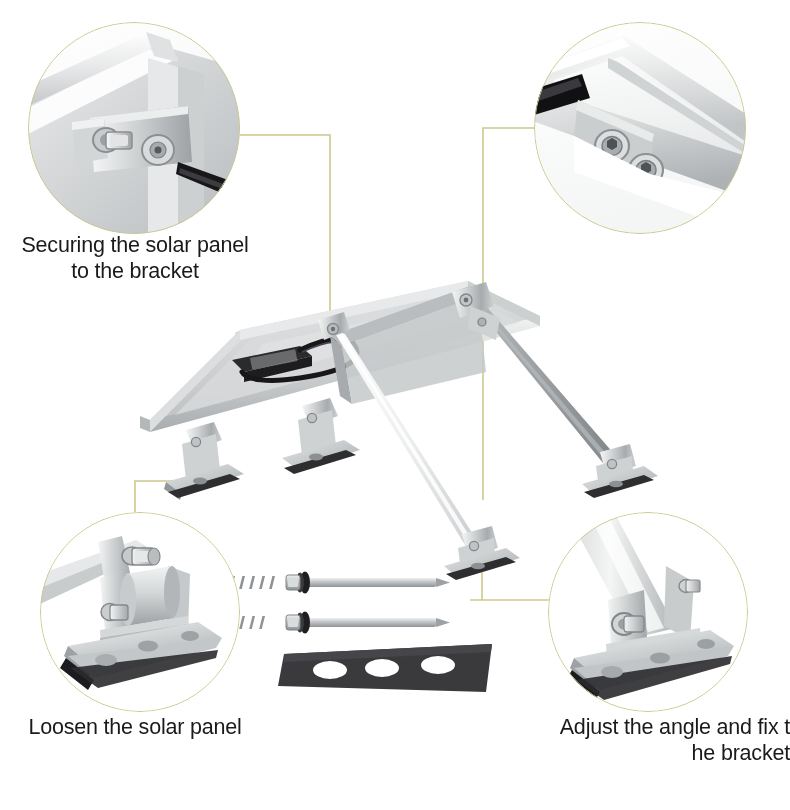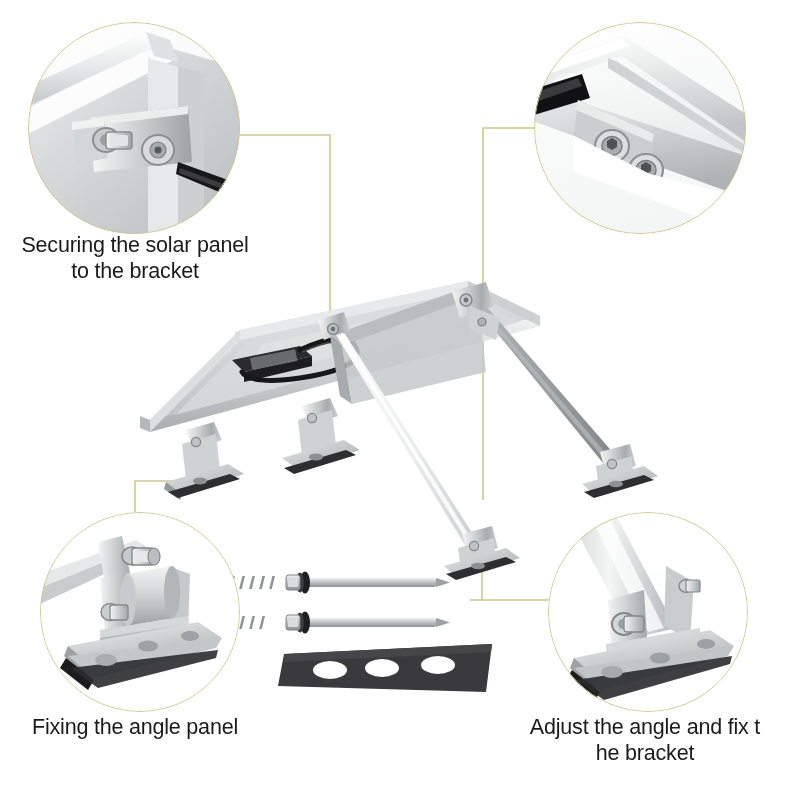--- a/index.html
+++ b/index.html
@@ -422,21 +422,21 @@
         <polygon points="26,146 54,168 48,178 20,156" fill="#1c1c1f"></polygon>
         <polygon points="30,156 58,176 176,146 178,138" fill="#2b2b2e" opacity="0.9"></polygon>
 
         <ellipse cx="66" cy="148" rx="11" ry="6" fill="#a9adaf"></ellipse>
         <ellipse cx="108" cy="134" rx="10" ry="5.5" fill="#9ea2a4"></ellipse>
         <ellipse cx="150" cy="124" rx="9" ry="5" fill="#9ea2a4"></ellipse>
       </svg>
     </div>
     <div class="ring" style="border:1.6px solid #cdc88e;"></div>
   </div>
-  <div class="caption" style="left:0px;top:714px;width:270px;">Fixing the angle panel</div>
+  <div class="caption" style="left:0px;top:714px;width:270px;">Loosen the solar panel</div>
 
   <div class="callout" style="left:548px;top:512px;width:200px;height:200px;">
     <div class="photo">
       <svg width="200" height="200" viewBox="0 0 200 200">
         <defs>
           <linearGradient id="c4leg" x1="0" y1="0" x2="1" y2="0">
             <stop offset="0" stop-color="#d6d9da"></stop>
             <stop offset="0.4" stop-color="#f4f5f5"></stop>
             <stop offset="1" stop-color="#b1b5b7"></stop>
           </linearGradient>
@@ -476,16 +476,16 @@
         <polygon points="24,158 52,180 46,190 18,168" fill="#1b1b1e"></polygon>
         <polygon points="28,168 56,188 182,152 184,144" fill="#2a2a2d" opacity="0.9"></polygon>
 
         <ellipse cx="64" cy="160" rx="11" ry="6" fill="#a5a9ab"></ellipse>
         <ellipse cx="112" cy="146" rx="10" ry="5.5" fill="#9ba0a2"></ellipse>
         <ellipse cx="158" cy="132" rx="9" ry="5" fill="#9ba0a2"></ellipse>
       </svg>
     </div>
     <div class="ring" style="border:1.6px solid #cdc88e;"></div>
   </div>
-  <div class="caption" style="left:500px;top:714px;width:290px;">Adjust the angle and fix t
+  <div class="caption" style="left:500px;top:714px;width:290px;text-align:right;">Adjust the angle and fix t
 he bracket</div>
 
 </div>
 
 </body></html>

